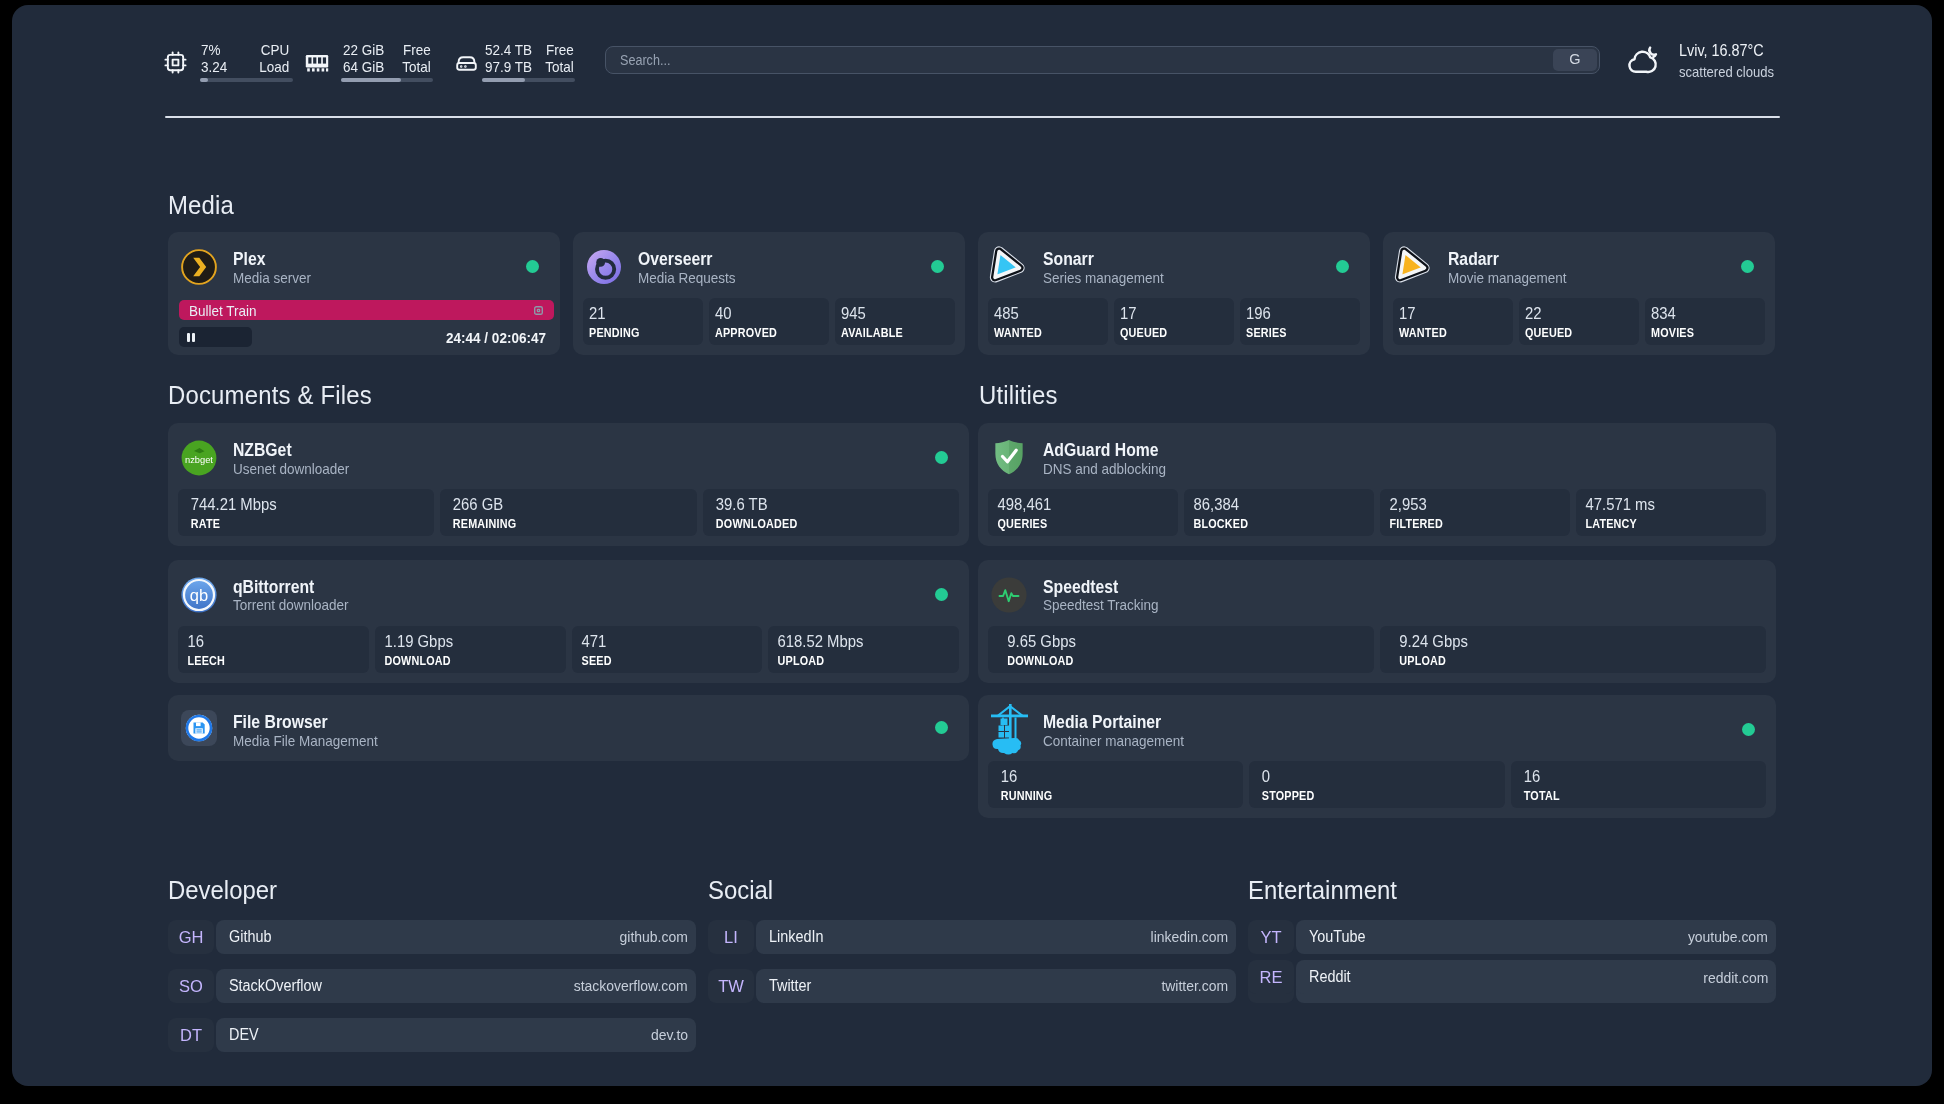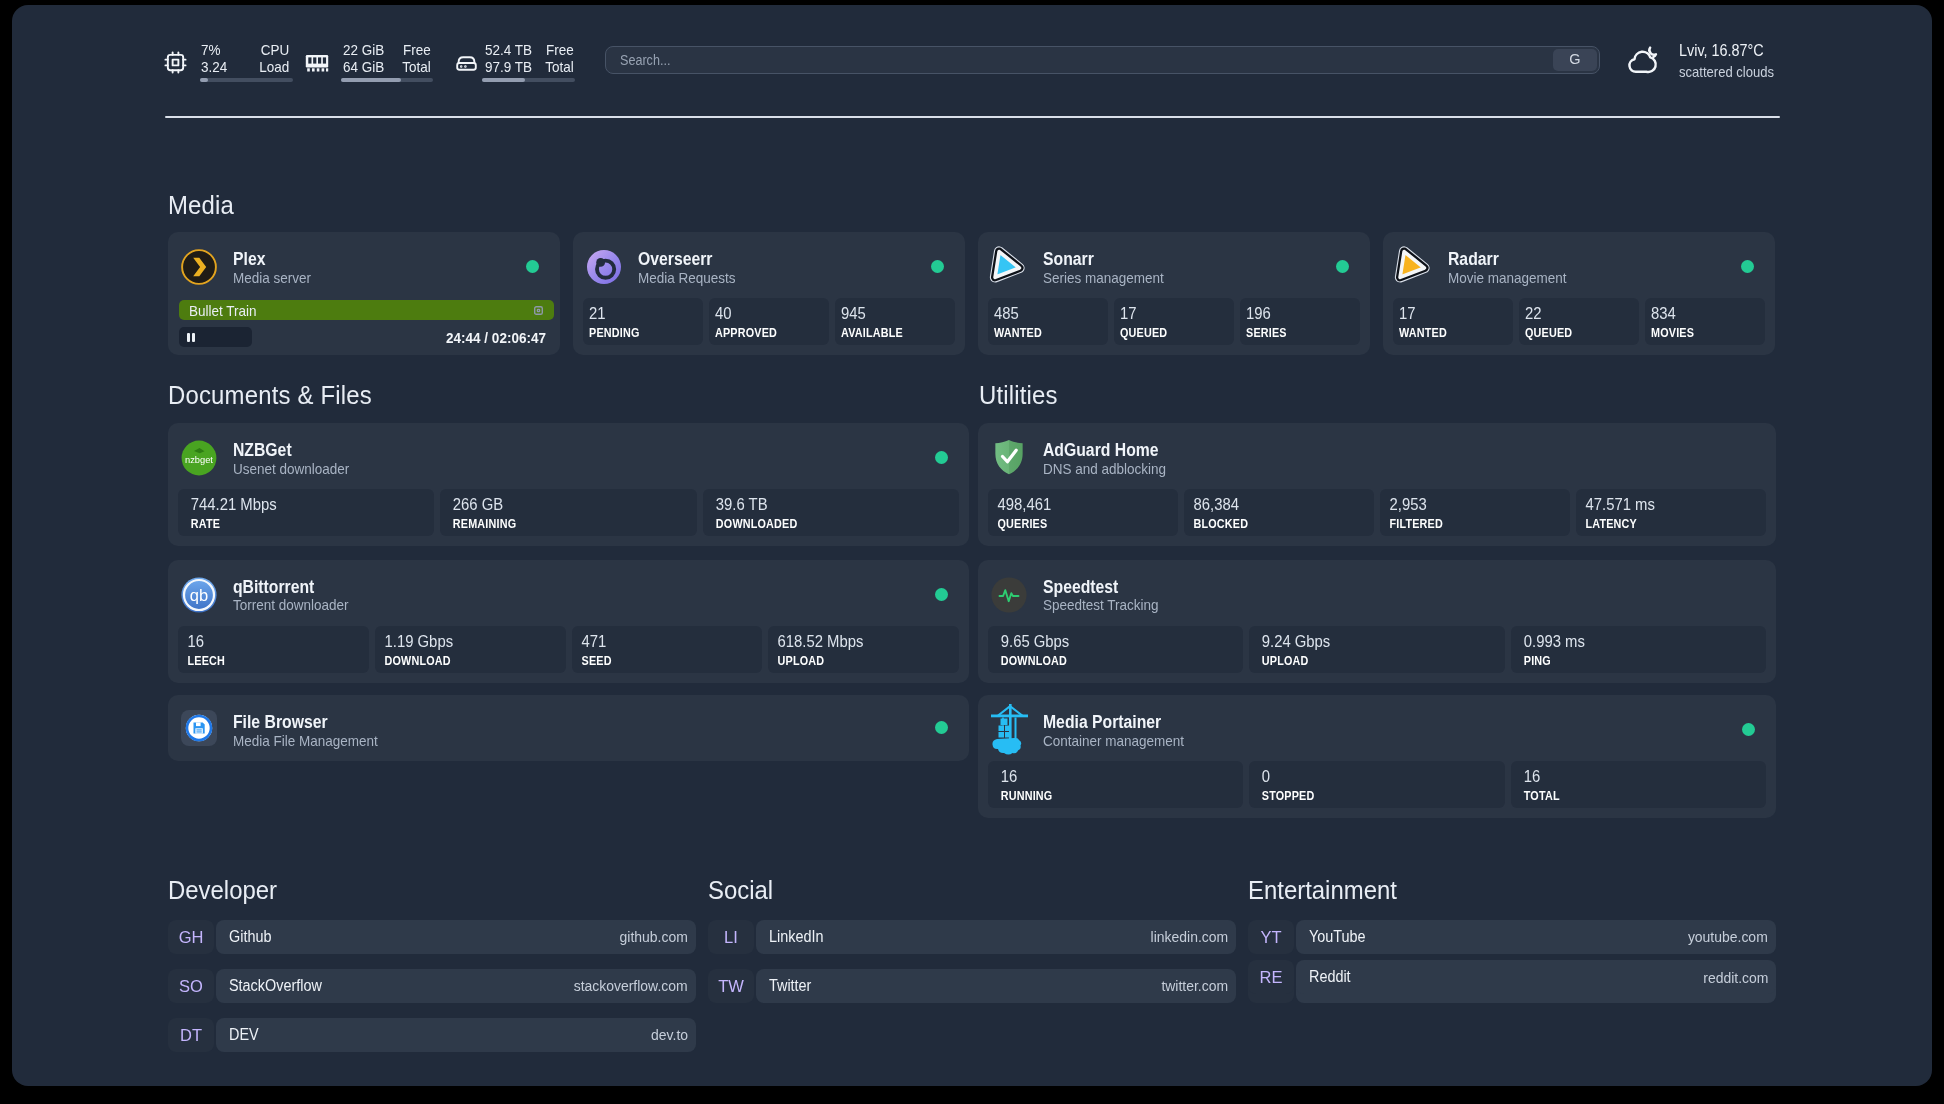--- a/index.html
+++ b/index.html
@@ -107,21 +107,21 @@
   <div class="h" style="left:967px;top:375px;">Utilities</div>
 
   <div class="card" style="left:156px;top:227px;width:392px;height:123px;">
     <svg class="cicon" viewBox="0 0 36 36">
       <circle cx="18" cy="18" r="16.9" fill="#201c16" stroke="#e3a41f" stroke-width="1.9"></circle>
       <path d="M12.2 8.8 h6.1 l6.9 9.2 l-6.9 9.2 h-6.1 l6.9-9.2 Z" fill="#ecb021"></path>
     </svg>
     <div class="ctitle">Plex</div>
     <div class="csub">Media server</div>
     <div class="cdot"></div>
-    <div class="abs" style="left:11px;right:6px;top:68px;height:20px;background:#4d7c0f;border-radius:5px;">
+    <div class="abs" style="left:11px;right:6px;top:68px;height:20px;background:#be185d;border-radius:5px;">
       <div class="abs sx90l" style="left:10px;top:2px;font-size:15px;color:#e9eef5;">Bullet Train</div>
       <svg class="abs" style="right:9px;top:4px;" width="13" height="13" viewBox="0 0 24 24" fill="none" stroke="#8e99a9" stroke-width="2.6">
           <rect x="5" y="5" width="14" height="14" rx="3"></rect>
           <rect x="10" y="10" width="4" height="4" rx="1"></rect>
         </svg>
     </div>
     <div class="abs" style="left:11px;right:6px;top:95px;height:20px;">
       <div class="abs" style="left:0;top:0;width:73px;height:20px;background:#1b2433;border-radius:5px;">
         <div class="abs" style="left:8px;top:5.5px;width:2.6px;height:9px;background:#eef2f7;border-radius:1px;"></div>
         <div class="abs" style="left:13px;top:5.5px;width:2.6px;height:9px;background:#eef2f7;border-radius:1px;"></div>
@@ -319,24 +319,20 @@
     <div class="ctitle">Speedtest</div>
     <div class="csub">Speedtest Tracking</div>
     <div class="cstats">
       <div class="stat">
           <div class="v">9.65 Gbps</div>
           <div class="l">DOWNLOAD</div>
         </div>
       <div class="stat">
           <div class="v">9.24 Gbps</div>
           <div class="l">UPLOAD</div>
-        </div>
-      <div class="stat">
-          <div class="v">0.993 ms</div>
-          <div class="l">PING</div>
         </div>
     </div>
   </div>
 
   <div class="card" style="left:156px;top:690px;width:801px;height:66px;">
     <div class="abs" style="left:13px;top:15px;width:36px;height:36px;background:#3c4759;border-radius:8px;"></div>
     <svg class="abs" style="left:13px;top:15px;" width="36" height="36" viewBox="0 0 36 36">
       <circle cx="18" cy="18" r="13.2" fill="#ffffff"></circle>
       <circle cx="18" cy="18" r="12" fill="none" stroke="#1f78e8" stroke-width="2.6"></circle>
       <path d="M12.5 12.5 h9.2 l2 2 v9 h-11.2 z" fill="#2b95f2"></path>

